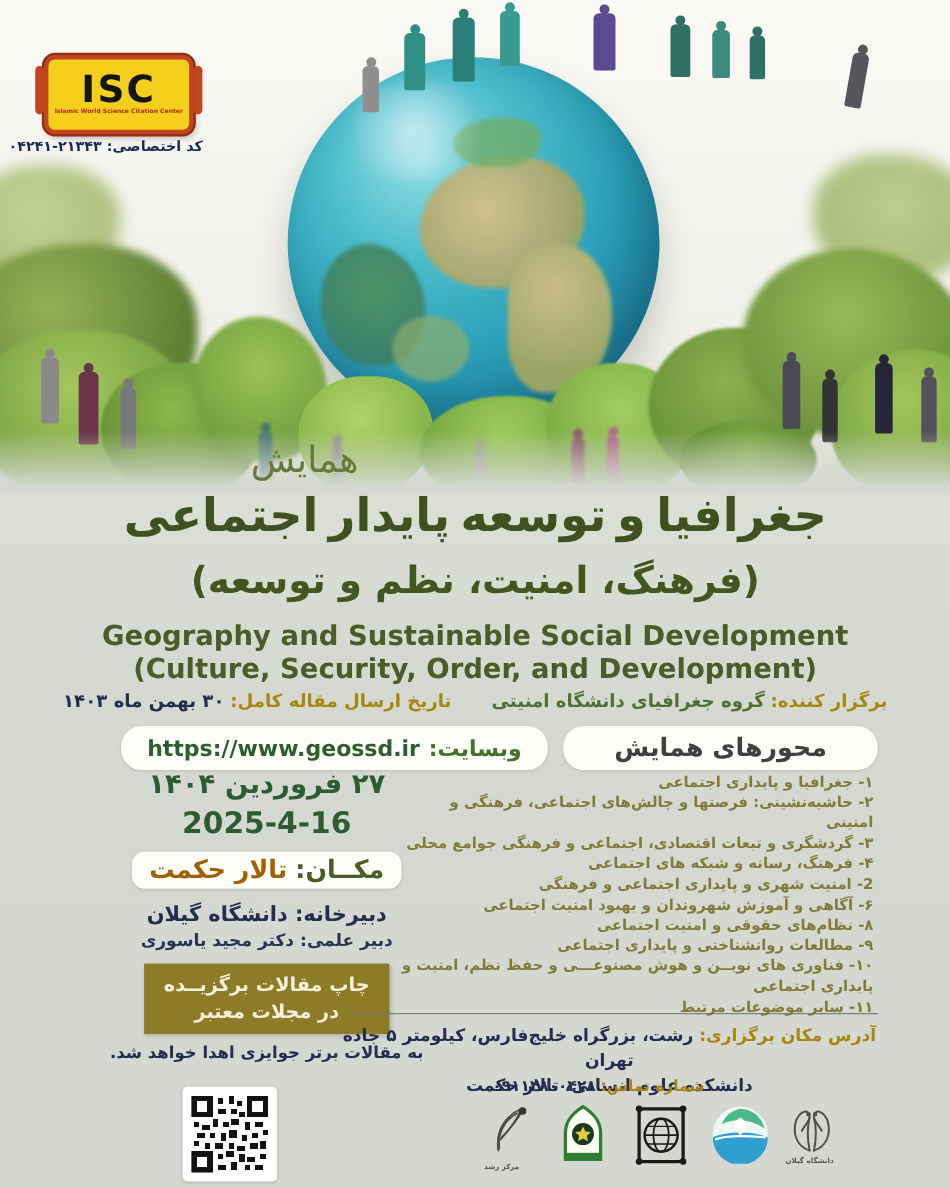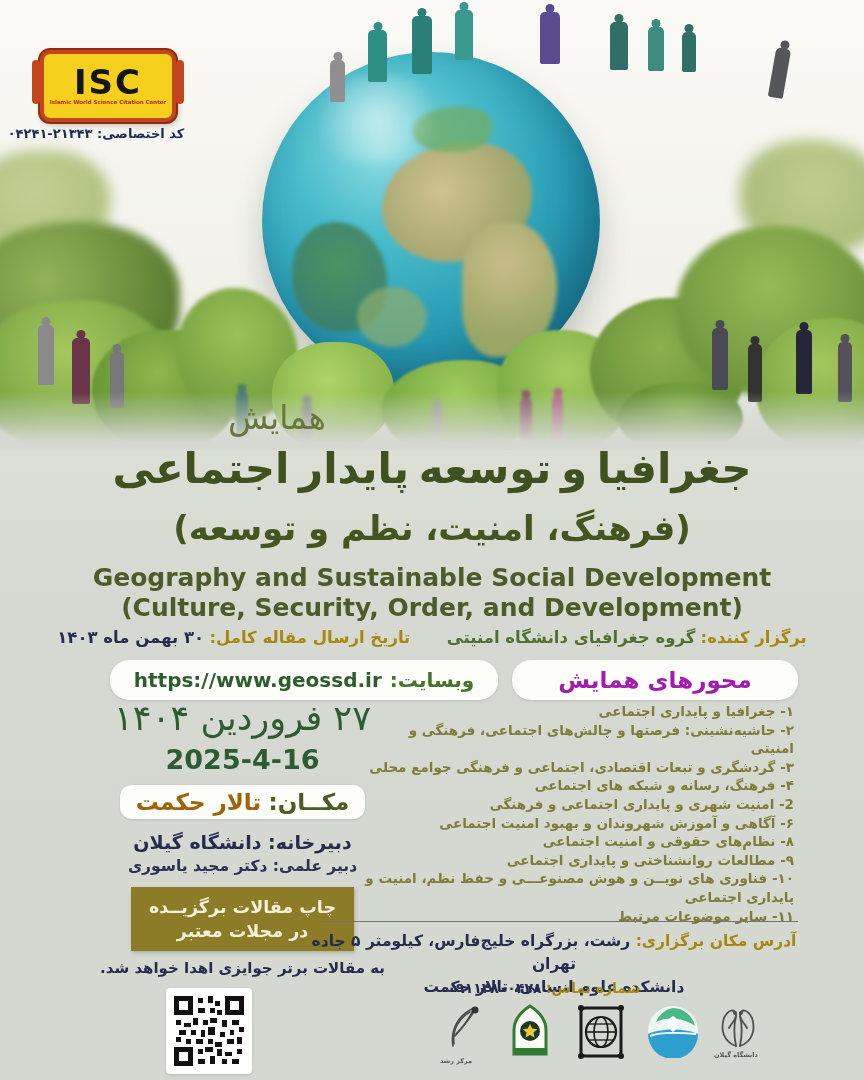--- a/index.html
+++ b/index.html
@@ -60,29 +60,29 @@
     font-size:25px;font-weight:bold;color:#4b5c28;}
   
   .organizer-row{position:absolute;top:628px;left:0;width:864px;text-align:center;z-index:10;font-size:16.5px;}
   .lbl-gold{color:#a6870f;font-weight:bold;}
   .val-green{color:#4f7030;font-weight:bold;}
   .val-navy{color:#242d4f;font-weight:bold;}
   .gap{display:inline-block;width:26px;}
   
   .pill{position:absolute;top:660px;height:40px;background:#fdfdfa;border-radius:19px;z-index:10;
     box-shadow:0 1px 3px rgba(0,0,0,.12);display:flex;align-items:center;justify-content:center;}
-  .pill-topics{right:66px;width:286px;font-size:23px;font-weight:bold;color:#a21caf;}
+  .pill-topics{right:66px;width:286px;font-size:23px;font-weight:bold;color:#404040;}
   .pill-website{left:110px;width:388px;font-size:20px;}
   .pill-website .w-lbl{color:#44742c;font-weight:bold;margin-left:8px;}
   .pill-website .w-url{color:#2d5e2d;font-weight:bold;direction:ltr;unicode-bidi:embed;}
   
   .topics{position:absolute;top:702px;right:70px;width:430px;z-index:10;
     font-size:13.5px;line-height:18.6px;color:#7e7c38;font-weight:bold;text-align:right;}
   .leftcol{position:absolute;top:698px;left:95px;width:295px;z-index:10;text-align:center;}
-  .date-fa{font-size:35px;font-weight:normal;color:#2d5c33;}
+  .date-fa{font-size:25px;font-weight:bold;color:#2d5c33;}
   .date-en{font-size:27px;font-weight:bold;color:#2d5c33;direction:ltr;margin-top:6px;}
   .loc-pill{display:inline-block;margin-top:10px;background:#fdfdfa;border-radius:12px;
     padding:4px 16px;box-shadow:0 1px 3px rgba(0,0,0,.12);font-size:23px;}
   .loc-lbl{color:#4c5c24;font-weight:bold;}
   .loc-val{color:#a16207;font-weight:bold;margin-top:21px;}
   .secretariat{margin-top:12px;font-size:19px;font-weight:bold;color:#242d4f;}
   .sci-sec{margin-top:4px;font-size:15.5px;font-weight:bold;color:#2a3353;}
   .gold-box{display:inline-block;margin-top:12px;background:#8c7b27;color:#f6f0da;
     padding:8px 18px;font-size:17.5px;font-weight:bold;line-height:24px;box-shadow:1px 2px 4px rgba(0,0,0,.2);}
   .awards{margin-top:8px;font-size:15px;font-weight:bold;color:#242d4f;}

